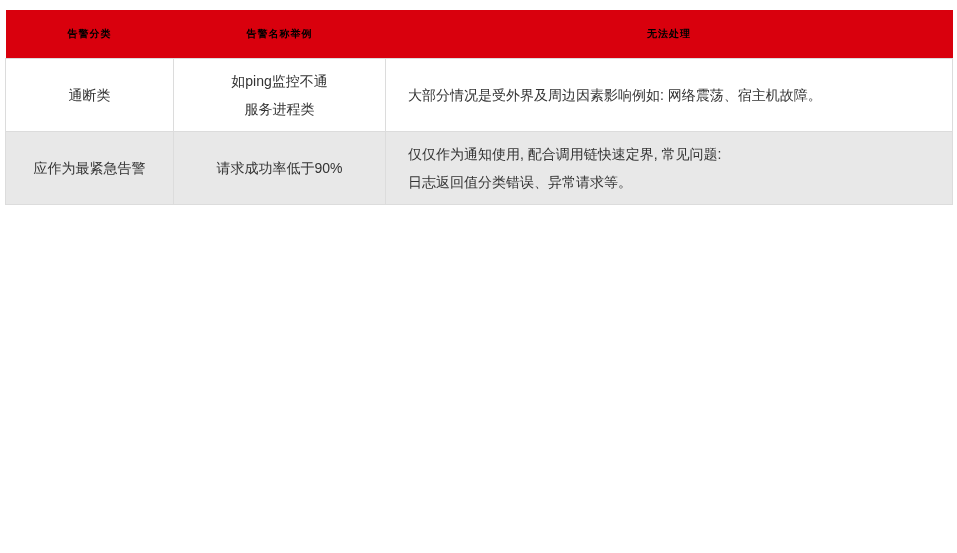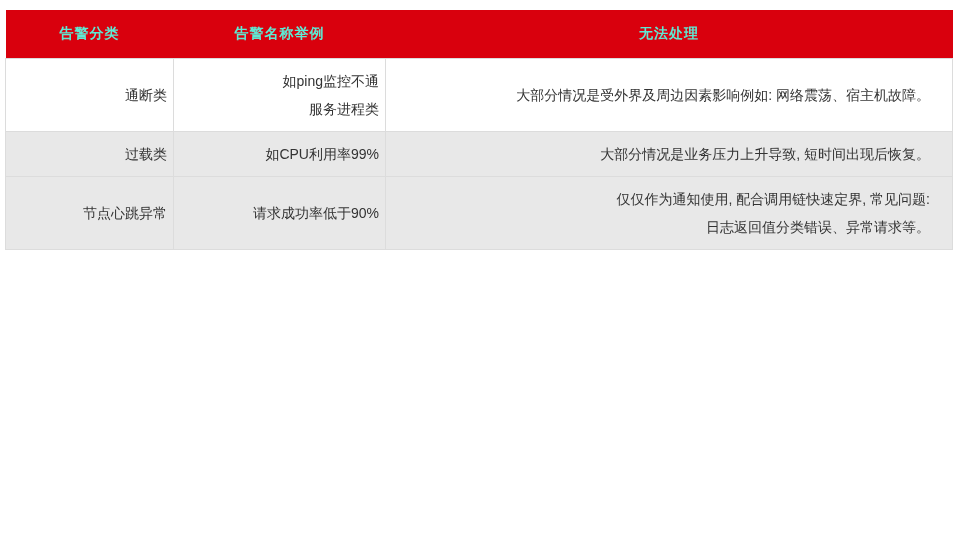--- a/index.html
+++ b/index.html
@@ -20,36 +20,35 @@
     box-sizing: border-box;
   }
   table.alarm-table {
     border-collapse: collapse;
     width: 947px;
     margin: 10px 0 0 5px;
     table-layout: fixed;
   }
   table.alarm-table th {
     background: #d9000d;
-    color: #5eead4;
-    font-size: 14px;
+    color: #000000;
+    font-size: 10px;
     font-weight: bold;
     height: 46px;
     text-align: center;
     vertical-align: middle;
     border: none;
     letter-spacing: 1px;
   }
   table.alarm-table td {
     border: 1px solid #dcdcdc;
     font-size: 14px;
     vertical-align: middle;
     line-height: 28px;
     color: #333333;
-    text-align: right;
   }
   table.alarm-table tr.row-odd td {
     background: #ffffff;
   }
   table.alarm-table tr.row-even td {
     background: #e8e8e8;
   }
   td.c-cat, td.c-name {
     text-align: center;
     padding: 8px 6px;
@@ -87,30 +86,21 @@
         <td class="c-cat">通断类</td>
         <td class="c-name">
           <span class="cell-line">如ping监控不通</span>
           <span class="cell-line">服务进程类</span>
         </td>
         <td class="c-prob">
           <span class="cell-line">大部分情况是受外界及周边因素影响例如: 网络震荡、宿主机故障。</span>
         </td>
       </tr>
       <tr class="row-even">
-        <td class="c-cat">过载类</td>
-        <td class="c-name">
-          <span class="cell-line">如CPU利用率99%</span>
-        </td>
-        <td class="c-prob">
-          <span class="cell-line">大部分情况是业务压力上升导致, 短时间出现后恢复。</span>
-        </td>
-      </tr>
-      <tr class="row-even">
-        <td class="c-cat">节点心跳异常</td>
+        <td class="c-cat">应作为最紧急告警</td>
         <td class="c-name">
           <span class="cell-line">请求成功率低于90%</span>
         </td>
         <td class="c-prob">
           <span class="cell-line">仅仅作为通知使用, 配合调用链快速定界, 常见问题:</span>
           <span class="cell-line">日志返回值分类错误、异常请求等。</span>
         </td>
       </tr>
     </tbody>
   </table>

